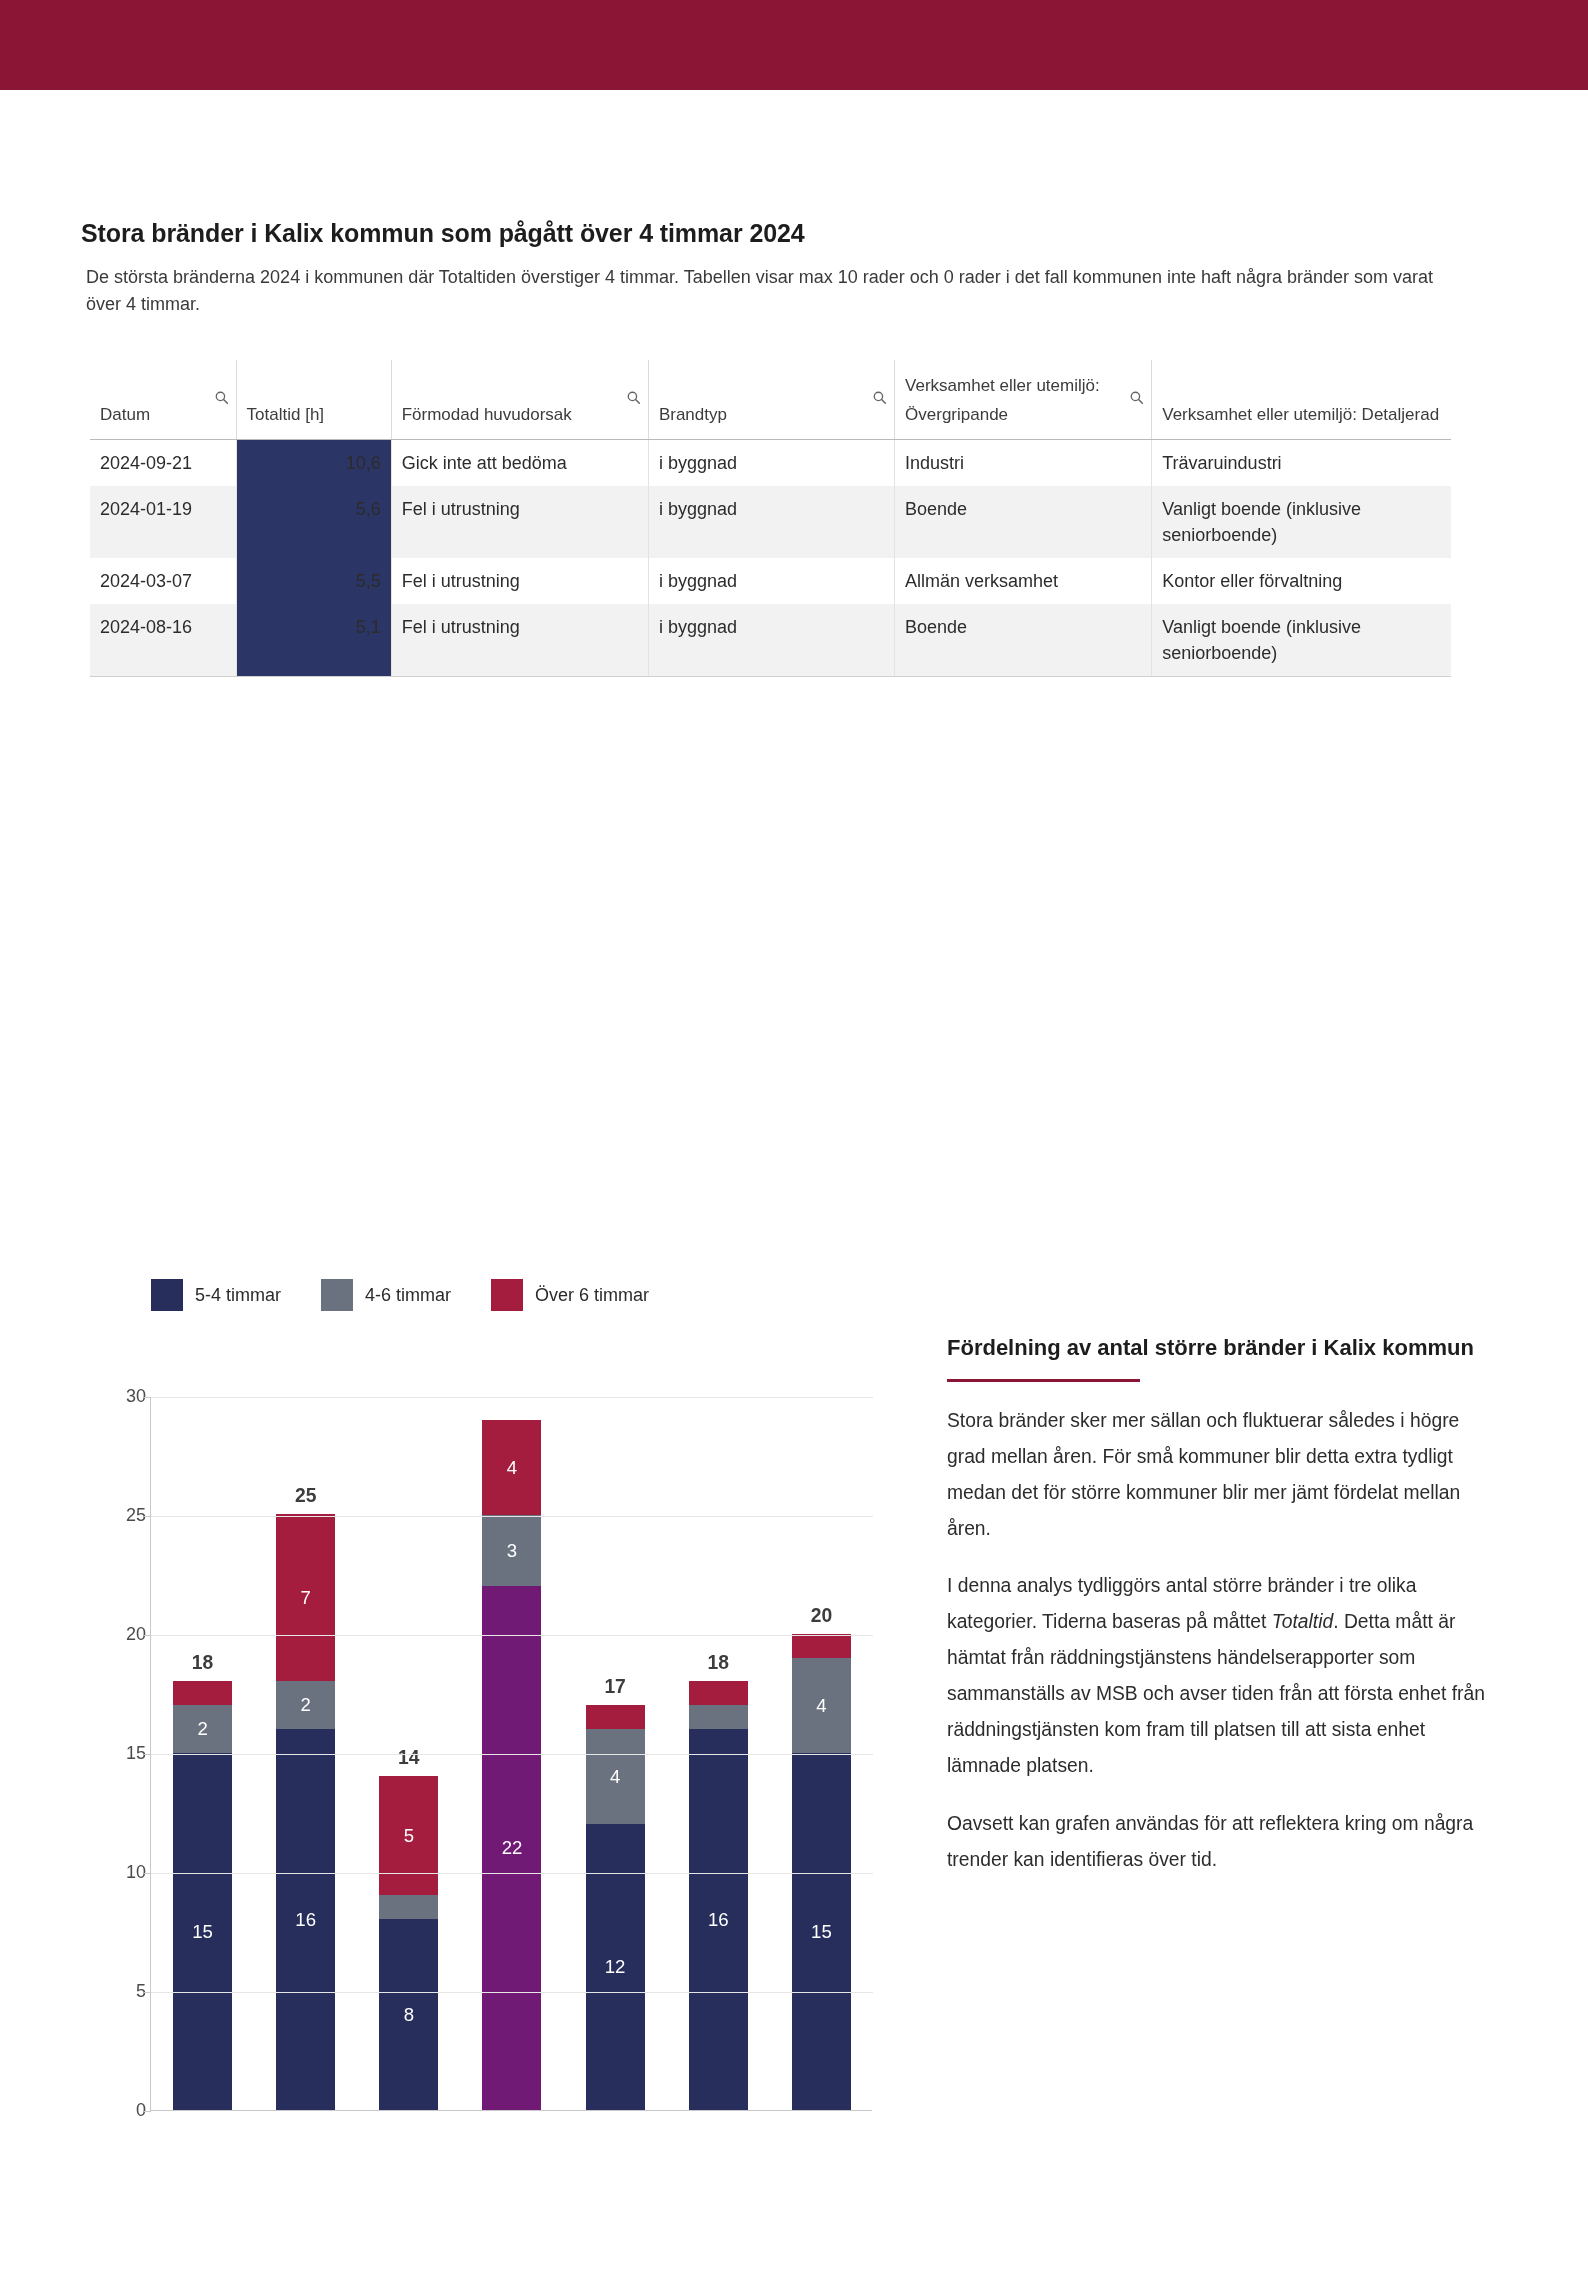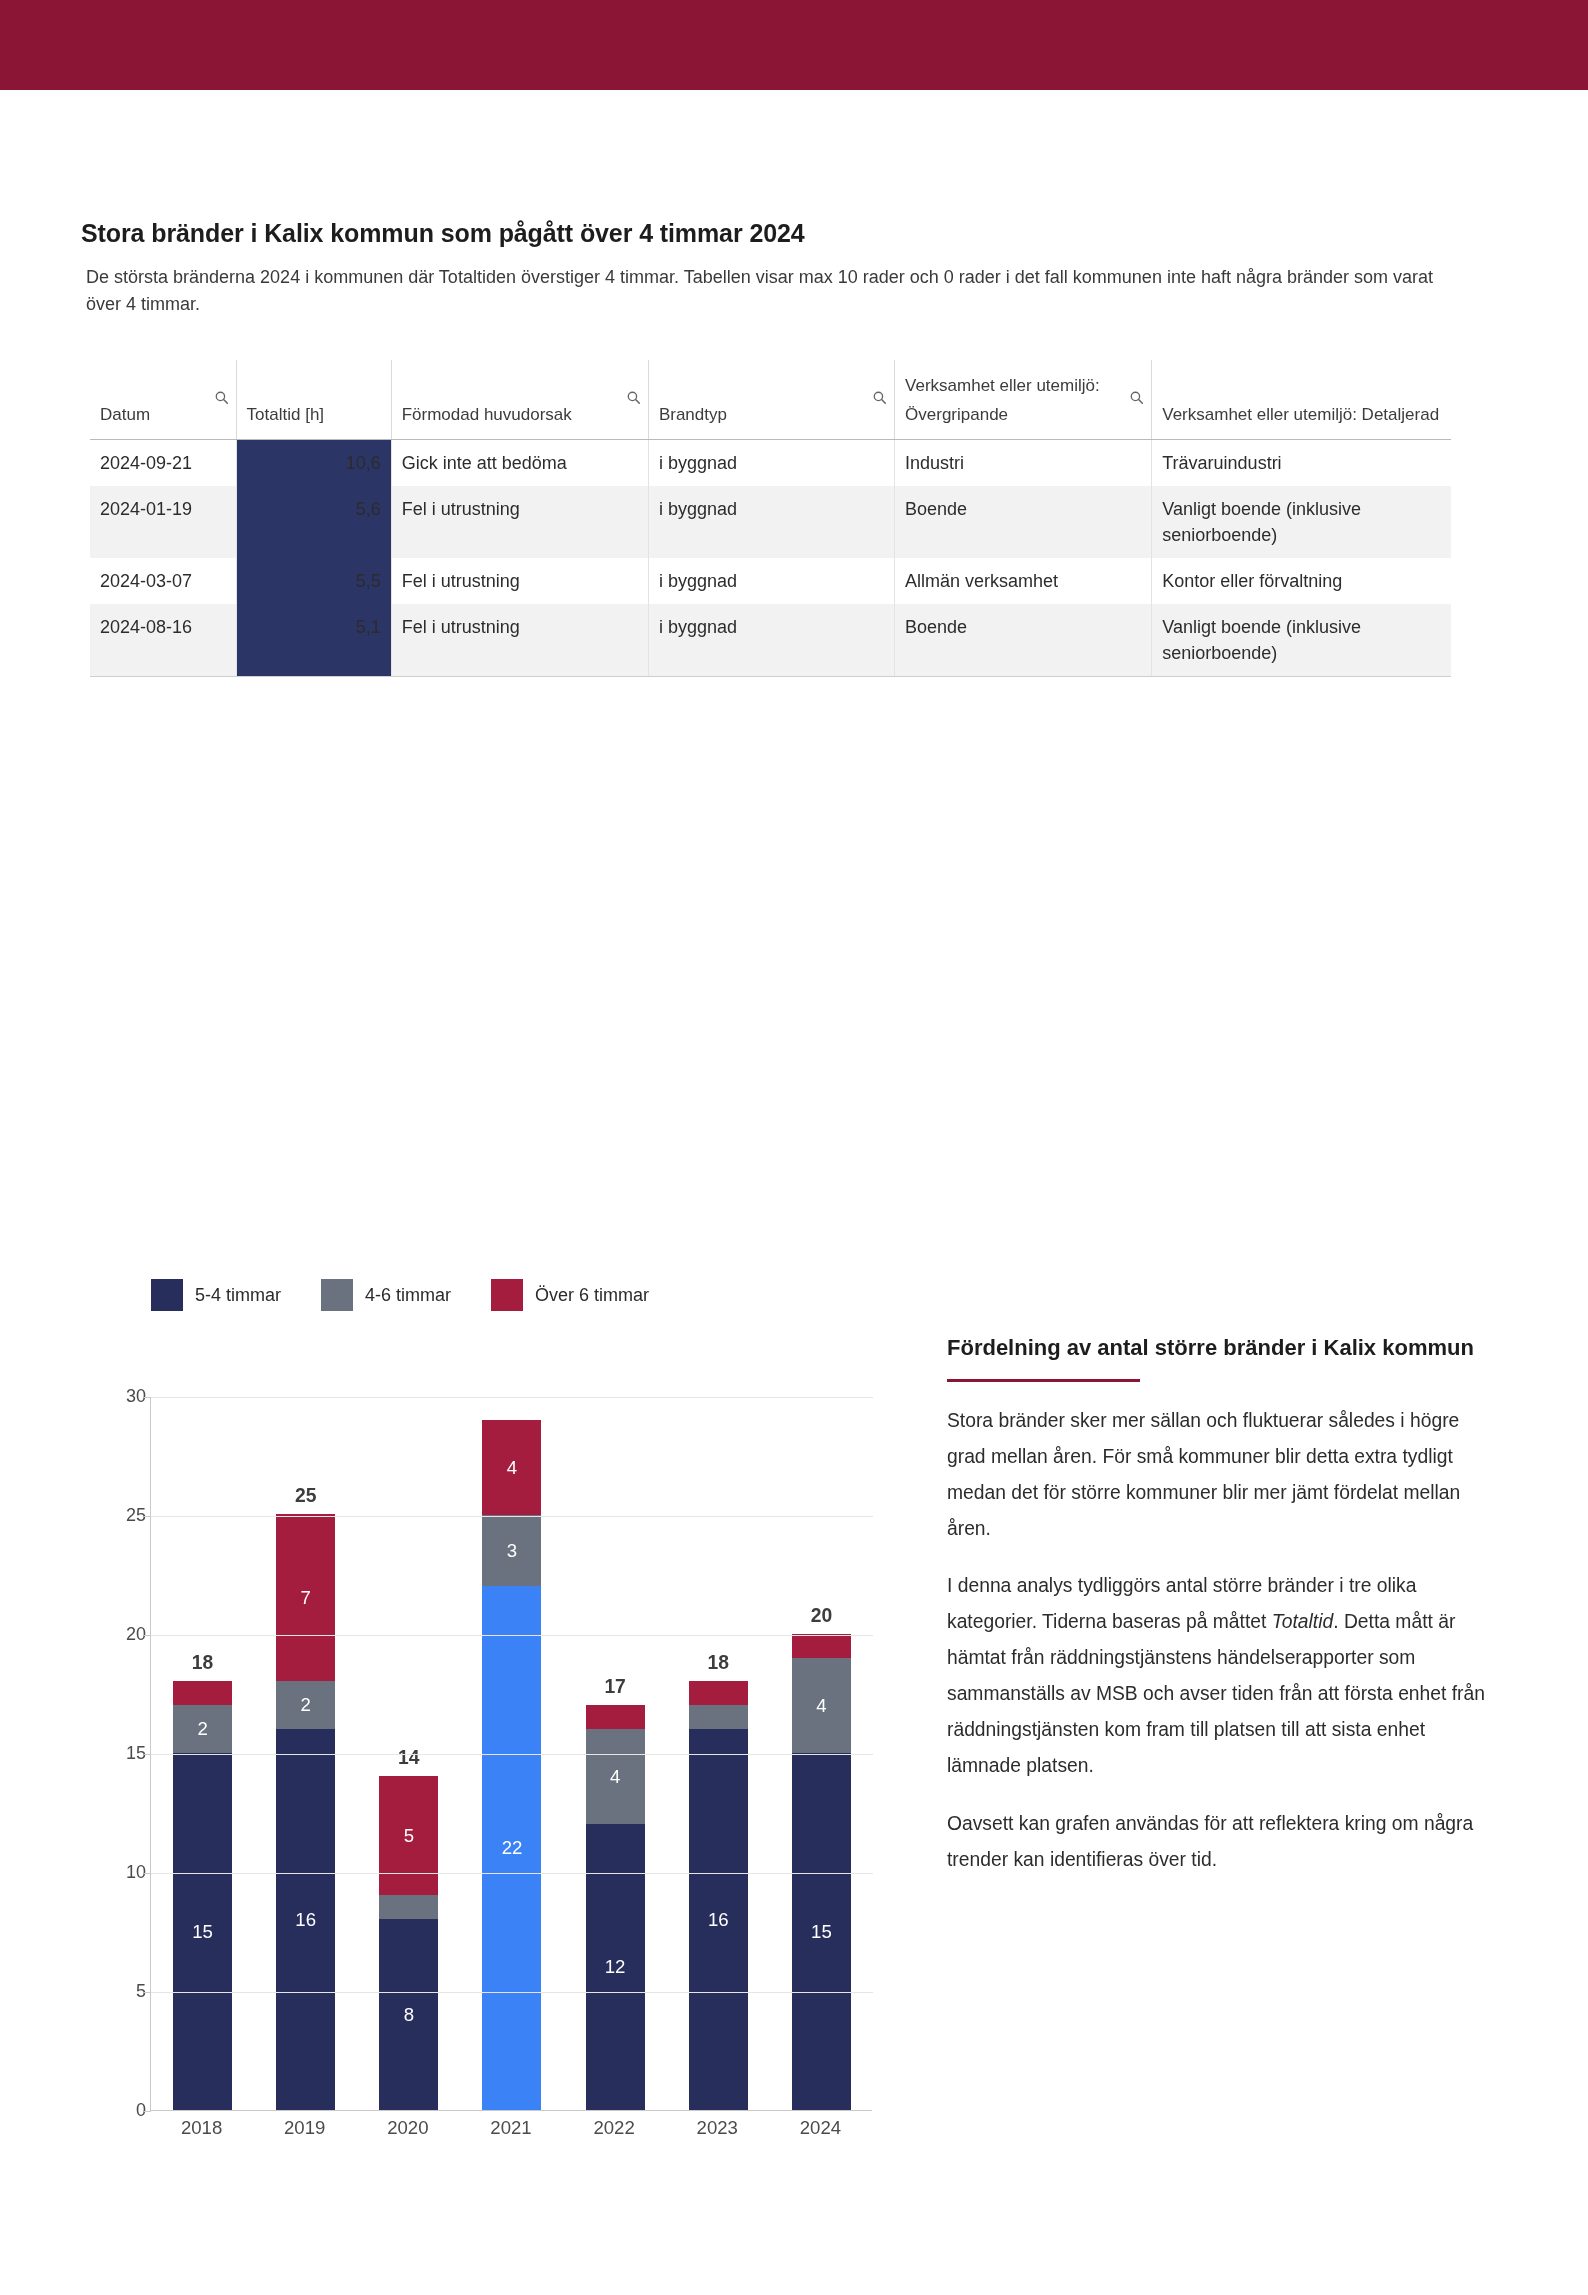--- a/index.html
+++ b/index.html
@@ -375,21 +375,21 @@
                 <div class="seg" style="height: 119px; background: rgb(164, 29, 63);">5</div>
                 <div class="seg" style="height: 24px; background: rgb(105, 114, 126);"></div>
                 <div class="seg" style="height: 191px; background: rgb(39, 46, 92);">8</div>
                 <div class="total-label" style="bottom: 341px;">14</div>
               </div>
             </div>
             <div class="barcol">
               <div class="barstack">
                 <div class="seg" style="height: 95px; background: rgb(164, 29, 63);">4</div>
                 <div class="seg" style="height: 71px; background: rgb(105, 114, 126);">3</div>
-                <div class="seg" style="height: 524px; background: #3b82f6;">22</div>
+                <div class="seg" style="height: 524px; background: #701a75;">22</div>
               </div>
             </div>
             <div class="barcol">
               <div class="barstack">
                 <div class="seg" style="height: 24px; background: rgb(164, 29, 63);"></div>
                 <div class="seg" style="height: 95px; background: rgb(105, 114, 126);">4</div>
                 <div class="seg" style="height: 286px; background: rgb(39, 46, 92);">12</div>
                 <div class="total-label" style="bottom: 412px;">17</div>
               </div>
             </div>
@@ -424,29 +424,20 @@
           <div class="gridline" style="top: 238px;"></div>
           <div class="ytick" style="top: 238px;">20</div>
           <div class="ytick-mark" style="top: 238px;"></div>
           <div class="gridline" style="top: 119px;"></div>
           <div class="ytick" style="top: 119px;">25</div>
           <div class="ytick-mark" style="top: 119px;"></div>
           <div class="gridline" style="top: 0px;"></div>
           <div class="ytick" style="top: 0px;">30</div>
           <div class="ytick-mark" style="top: 0px;"></div>
         </div>
-      <div class="xlabels">
-          <div class="xlabel">2018</div>
-          <div class="xlabel">2019</div>
-          <div class="xlabel">2020</div>
-          <div class="xlabel">2021</div>
-          <div class="xlabel">2022</div>
-          <div class="xlabel">2023</div>
-          <div class="xlabel">2024</div>
-        </div>
     </div>
 
     <div class="panel">
       <h2>Fördelning av antal större bränder i Kalix kommun</h2>
       <div class="rule"></div>
       <div>
           <p>Stora bränder sker mer sällan och fluktuerar således i högre grad mellan åren. För små kommuner blir detta extra tydligt medan det för större kommuner blir mer jämt fördelat mellan åren.</p>
           <p>I denna analys tydliggörs antal större bränder i tre olika kategorier. Tiderna baseras på måttet <em>Totaltid</em>. Detta mått är hämtat från räddningstjänstens händelserapporter som sammanställs av MSB och avser tiden från att första enhet från räddningstjänsten kom fram till platsen till att sista enhet lämnade platsen.</p>
           <p>Oavsett kan grafen användas för att reflektera kring om några trender kan identifieras över tid.</p>
         </div>

